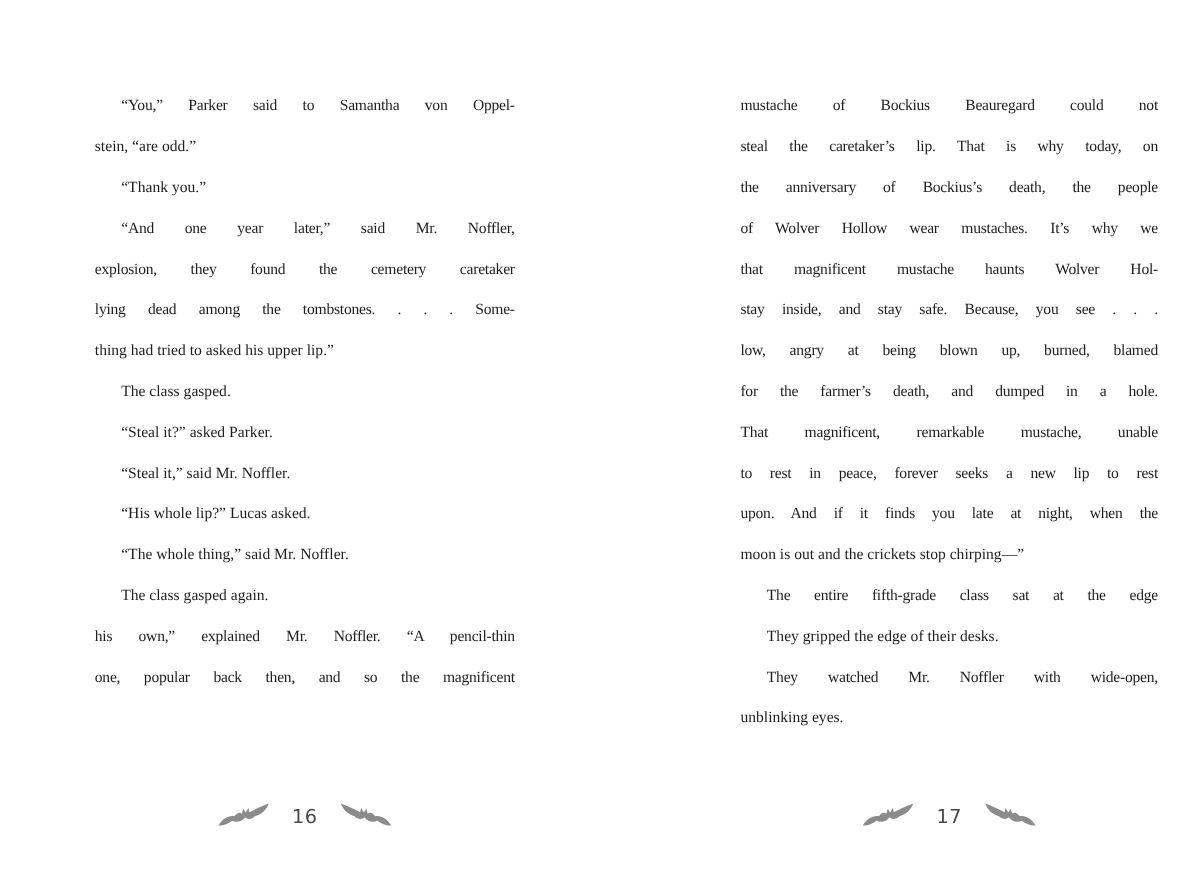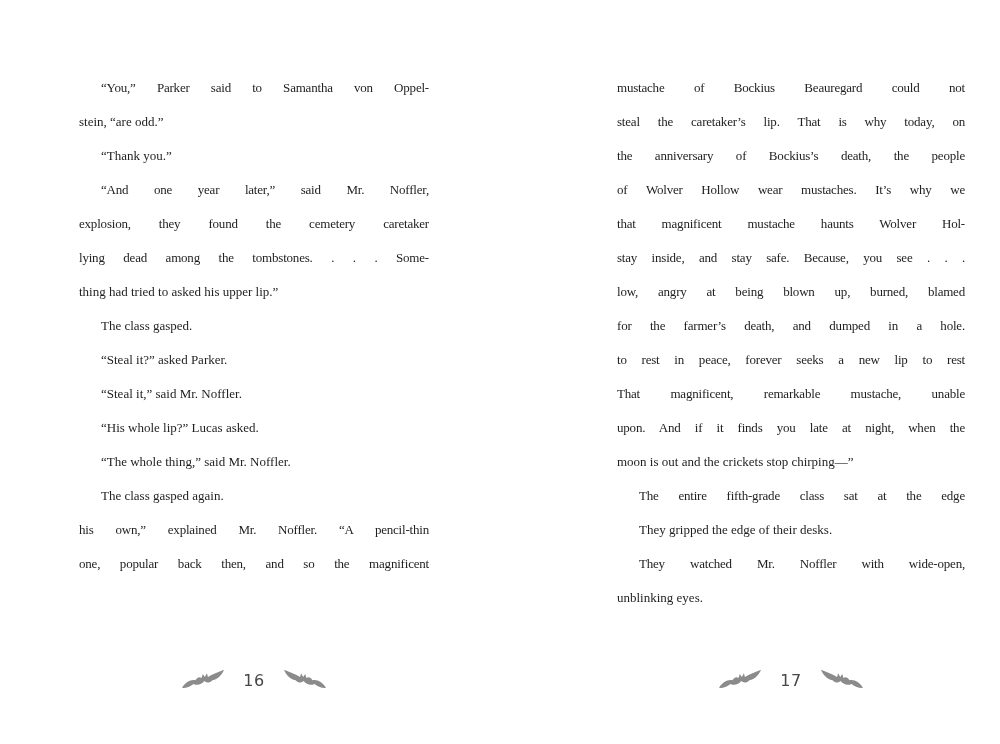--- a/index.html
+++ b/index.html
@@ -110,22 +110,22 @@
 <div class="page" id="page-right">
   <div class="page-text">
       <div class="line just">mustache of Bockius Beauregard could not</div>
       <div class="line just">steal the caretaker’s lip. That is why today, on</div>
       <div class="line just">the anniversary of Bockius’s death, the people</div>
       <div class="line just">of Wolver Hollow wear mustaches. It’s why we</div>
       <div class="line just">that magnificent mustache haunts Wolver Hol-</div>
       <div class="line just">stay inside, and stay safe. Because, you see . . .</div>
       <div class="line just">low, angry at being blown up, burned, blamed</div>
       <div class="line just">for the farmer’s death, and dumped in a hole.</div>
+      <div class="line just">That magnificent, remarkable mustache, unable</div>
       <div class="line just">to rest in peace, forever seeks a new lip to rest</div>
-      <div class="line just">That magnificent, remarkable mustache, unable</div>
       <div class="line just">upon. And if it finds you late at night, when the</div>
       <div class="line">moon is out and the crickets stop chirping—”</div>
       <div class="line indent just">The entire fifth-grade class sat at the edge</div>
       <div class="line indent">They gripped the edge of their desks.</div>
       <div class="line indent just">They watched Mr. Noffler with wide-open,</div>
       <div class="line">unblinking eyes.</div>
     </div>
   <div class="page-footer">
     <span class="bat">
       <svg width="46" height="24" viewBox="0 0 48 26" fill="currentColor" aria-hidden="true">

